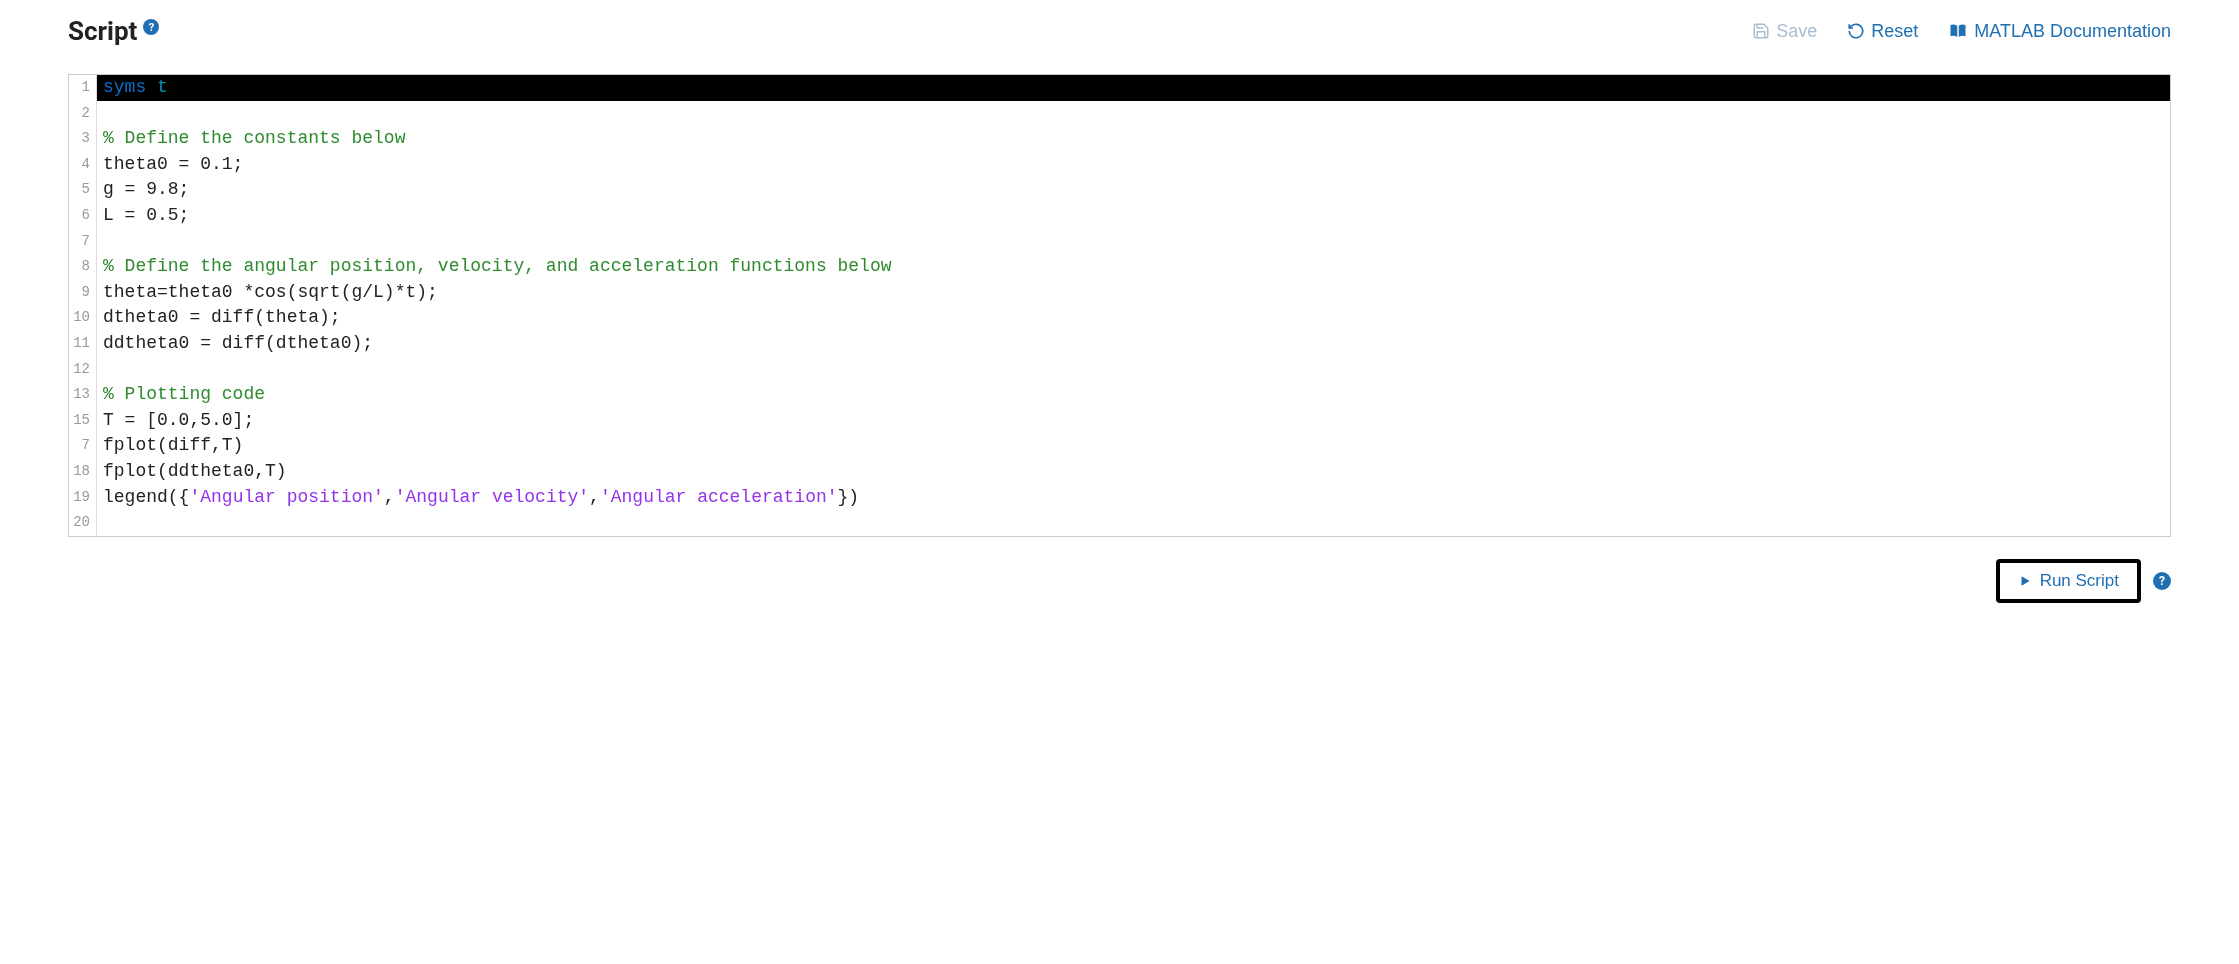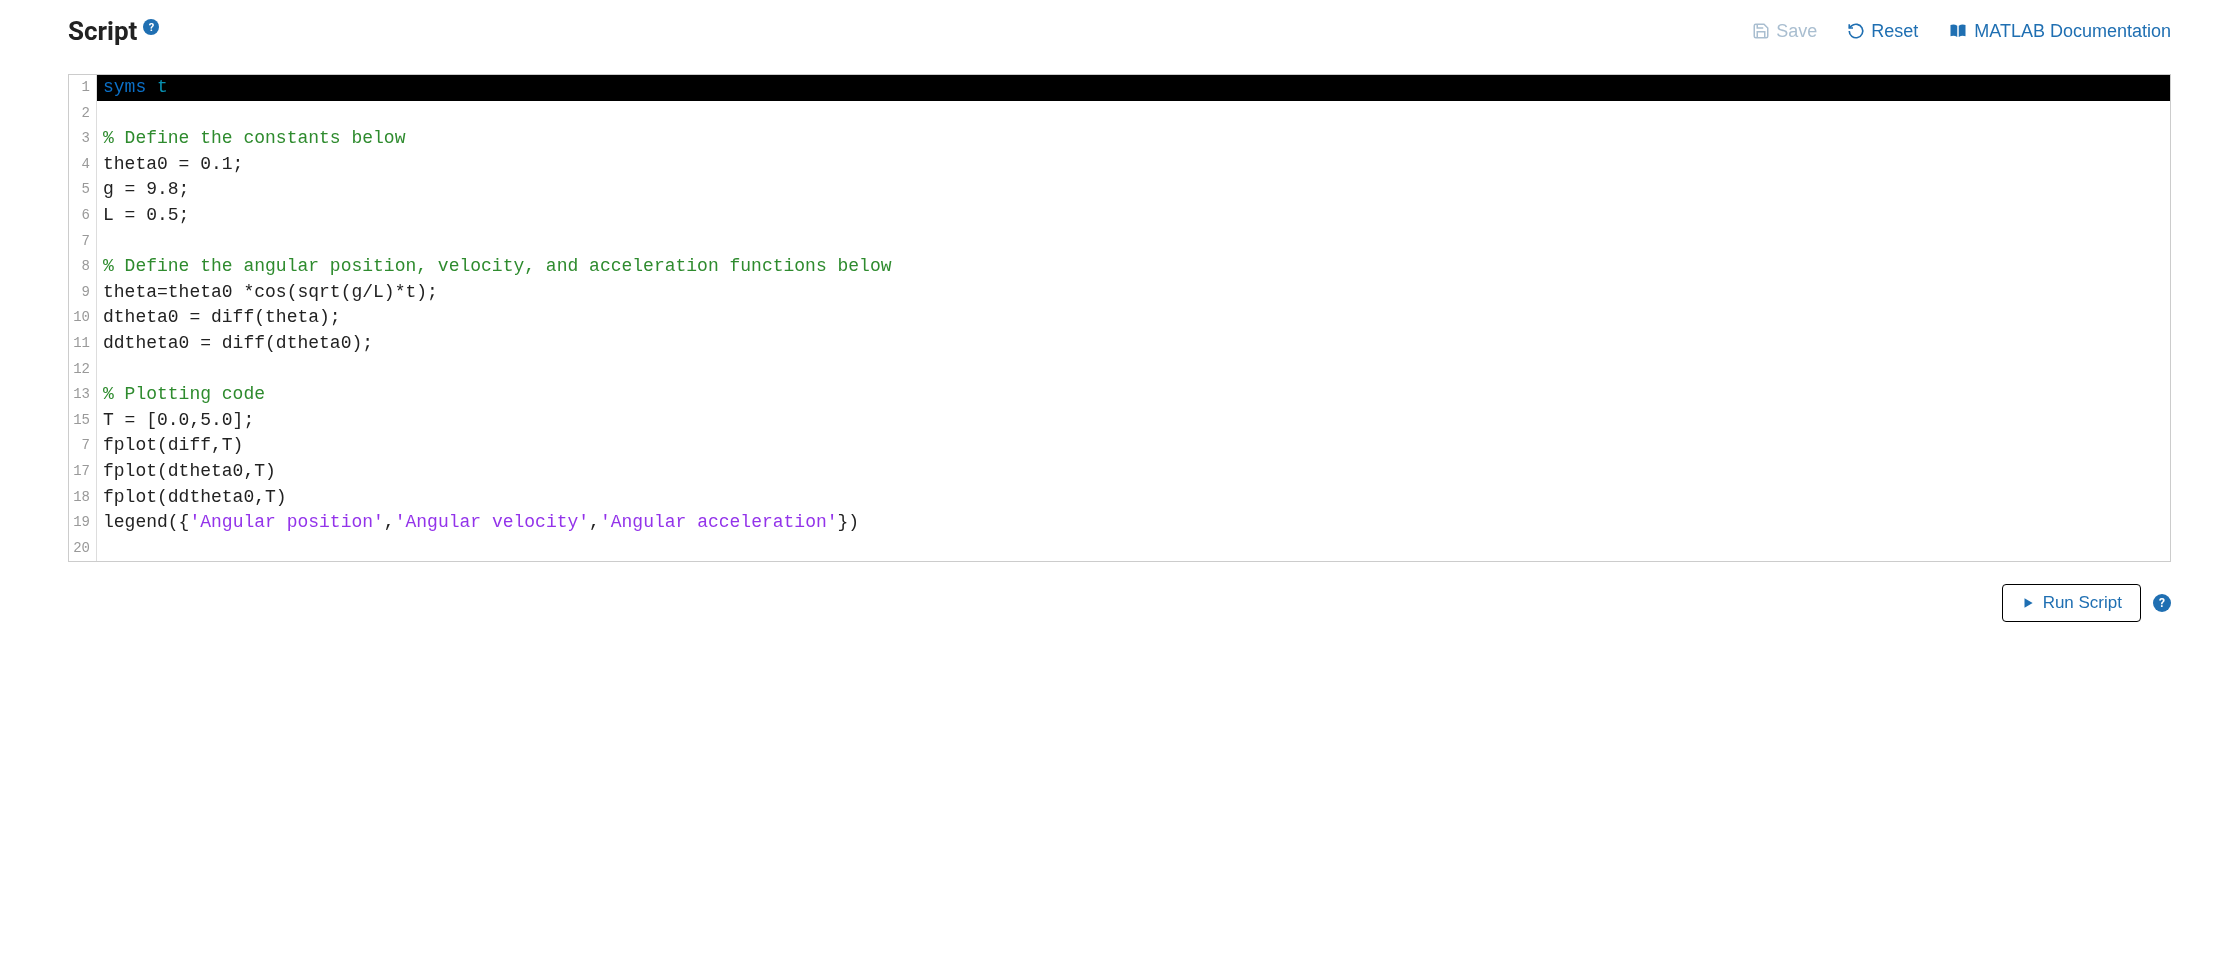--- a/index.html
+++ b/index.html
@@ -101,21 +101,21 @@
   .tok-comment { color: #2e8b2e; }
   .tok-string  { color: #9333ea; }
   .footer-row {
     display: flex;
     justify-content: flex-end;
     align-items: center;
     gap: 12px;
     margin-top: 22px;
   }
   .run-btn {
-    border: 1px solid #000000;
+    border: 4px solid #000000;
     color: #1f6fb2;
     background: #fff;
     border-radius: 4px;
     padding: 8px 18px;
     font-size: 17px;
     display: inline-flex;
     align-items: center;
     gap: 8px;
     cursor: pointer;
   }
@@ -226,24 +226,20 @@
       </div>
       <div class="code-line">
         <div class="gutter">15</div>
         <div class="code-content"><span>T = [0.0,5.0];</span></div>
       </div>
       <div class="code-line">
         <div class="gutter">7</div>
         <div class="code-content"><span>fplot(diff,T)</span></div>
       </div>
       <div class="code-line">
-        <div class="gutter">17</div>
-        <div class="code-content"><span>fplot(dtheta0,T)</span></div>
-      </div>
-      <div class="code-line">
         <div class="gutter">18</div>
         <div class="code-content"><span>fplot(ddtheta0,T)</span></div>
       </div>
       <div class="code-line">
         <div class="gutter">19</div>
         <div class="code-content"><span>legend({</span><span class="tok-string">'Angular position'</span><span>,</span><span class="tok-string">'Angular velocity'</span><span>,</span><span class="tok-string">'Angular acceleration'</span><span>})</span></div>
       </div>
       <div class="code-line">
         <div class="gutter">20</div>
         <div class="code-content">&nbsp;</div>

